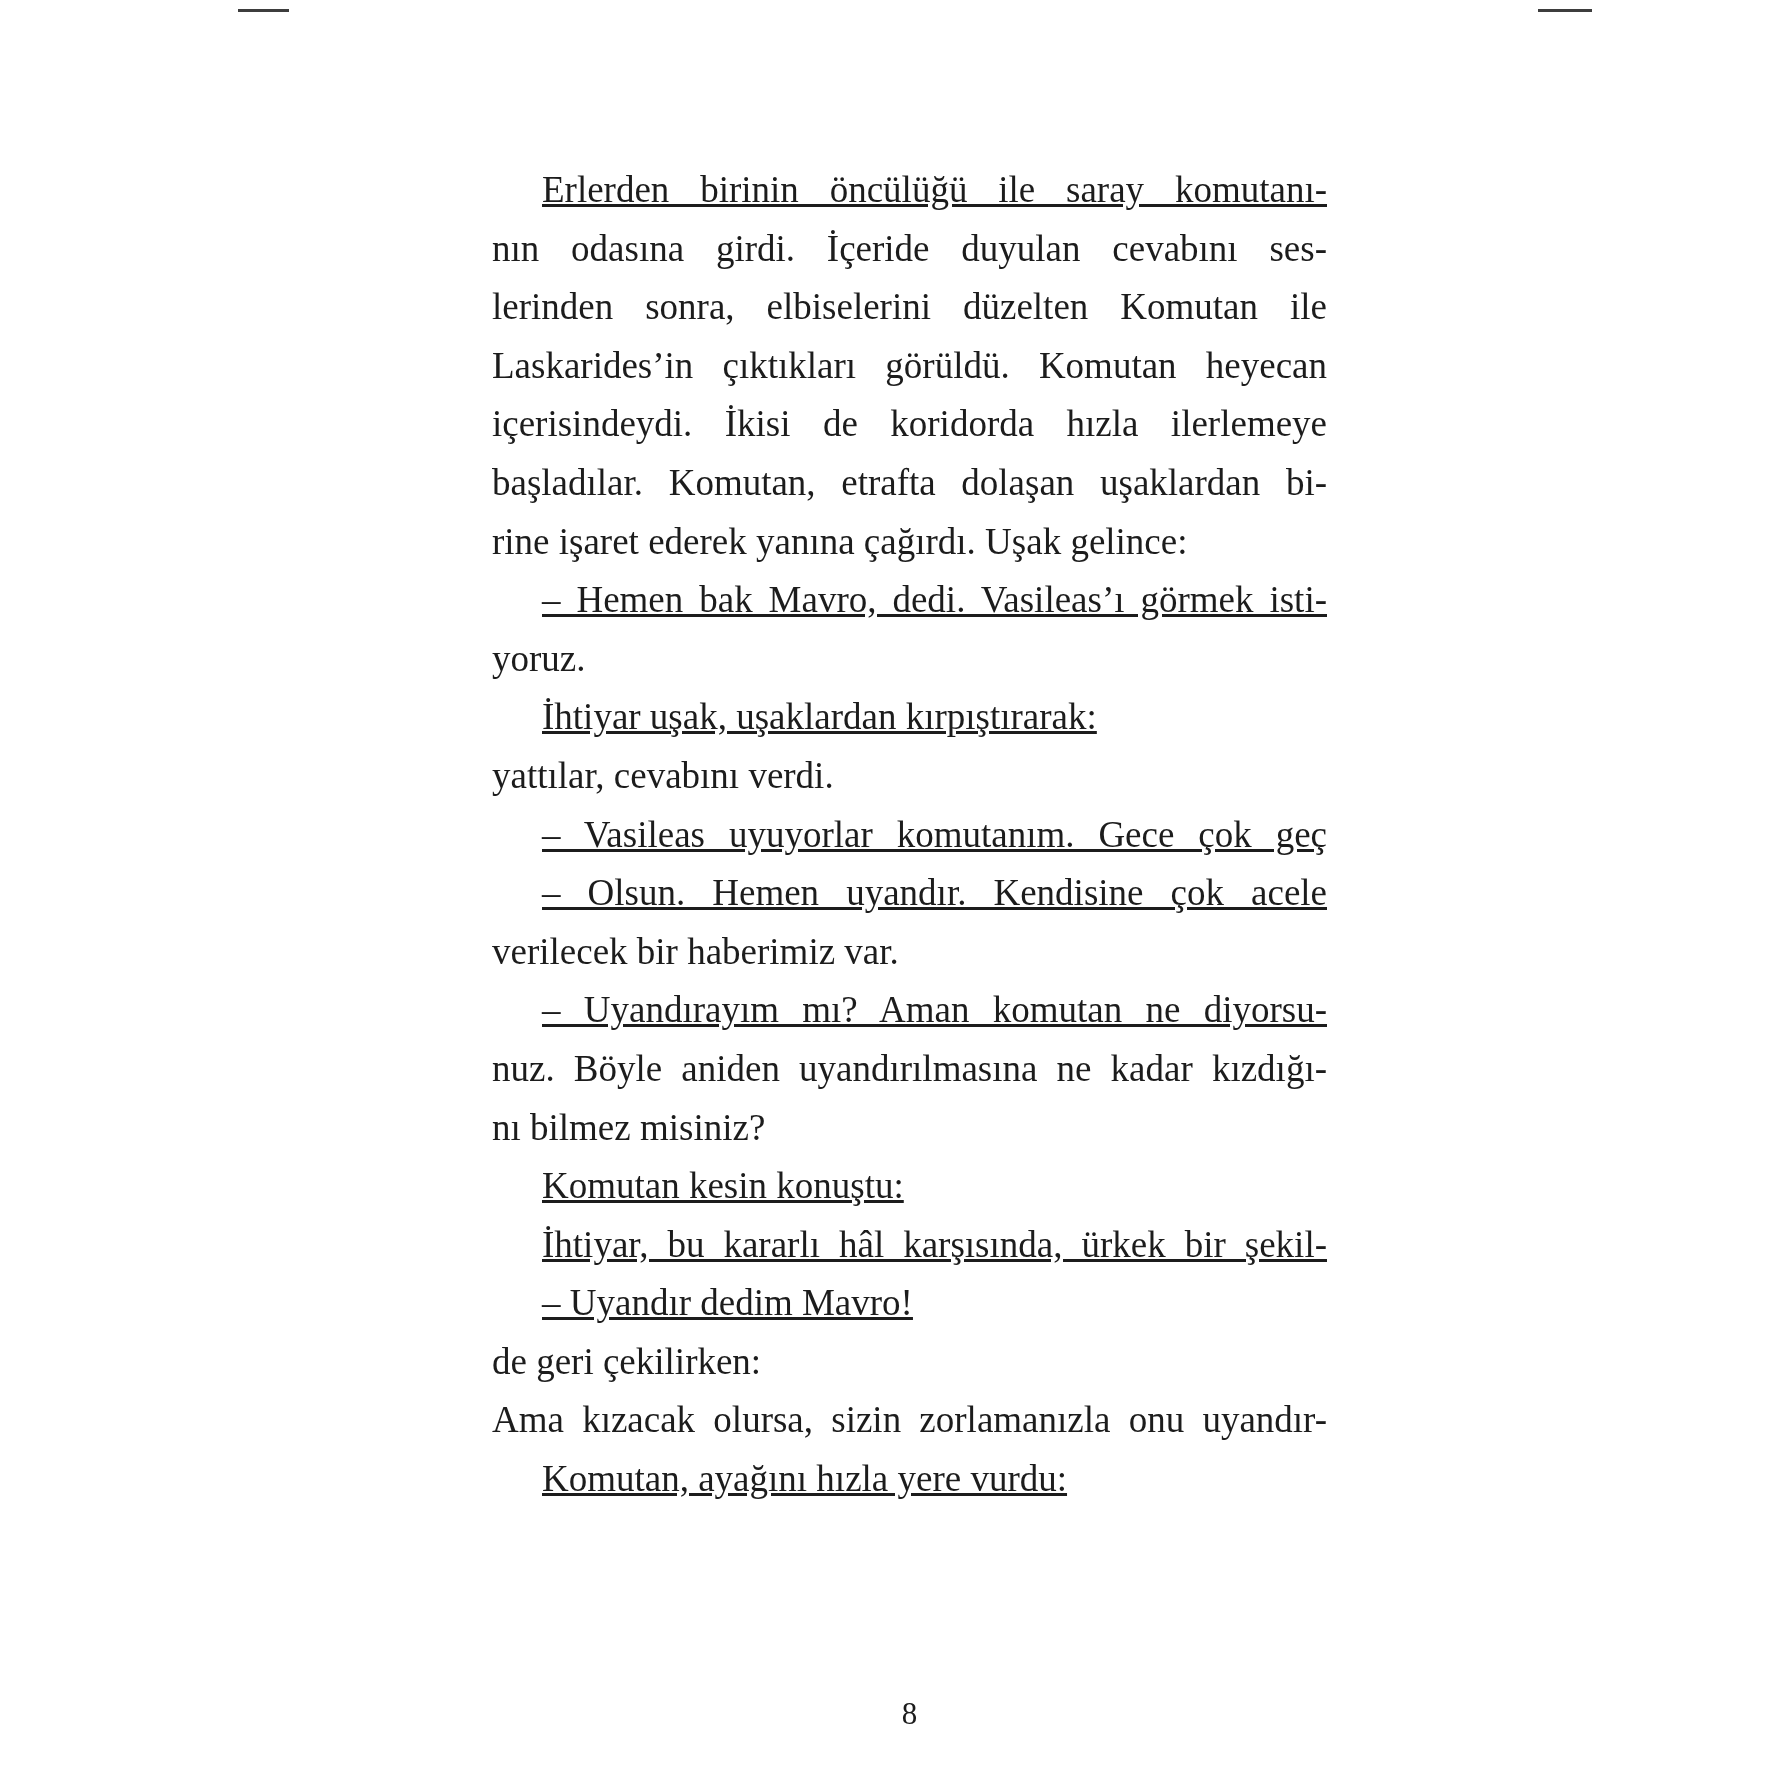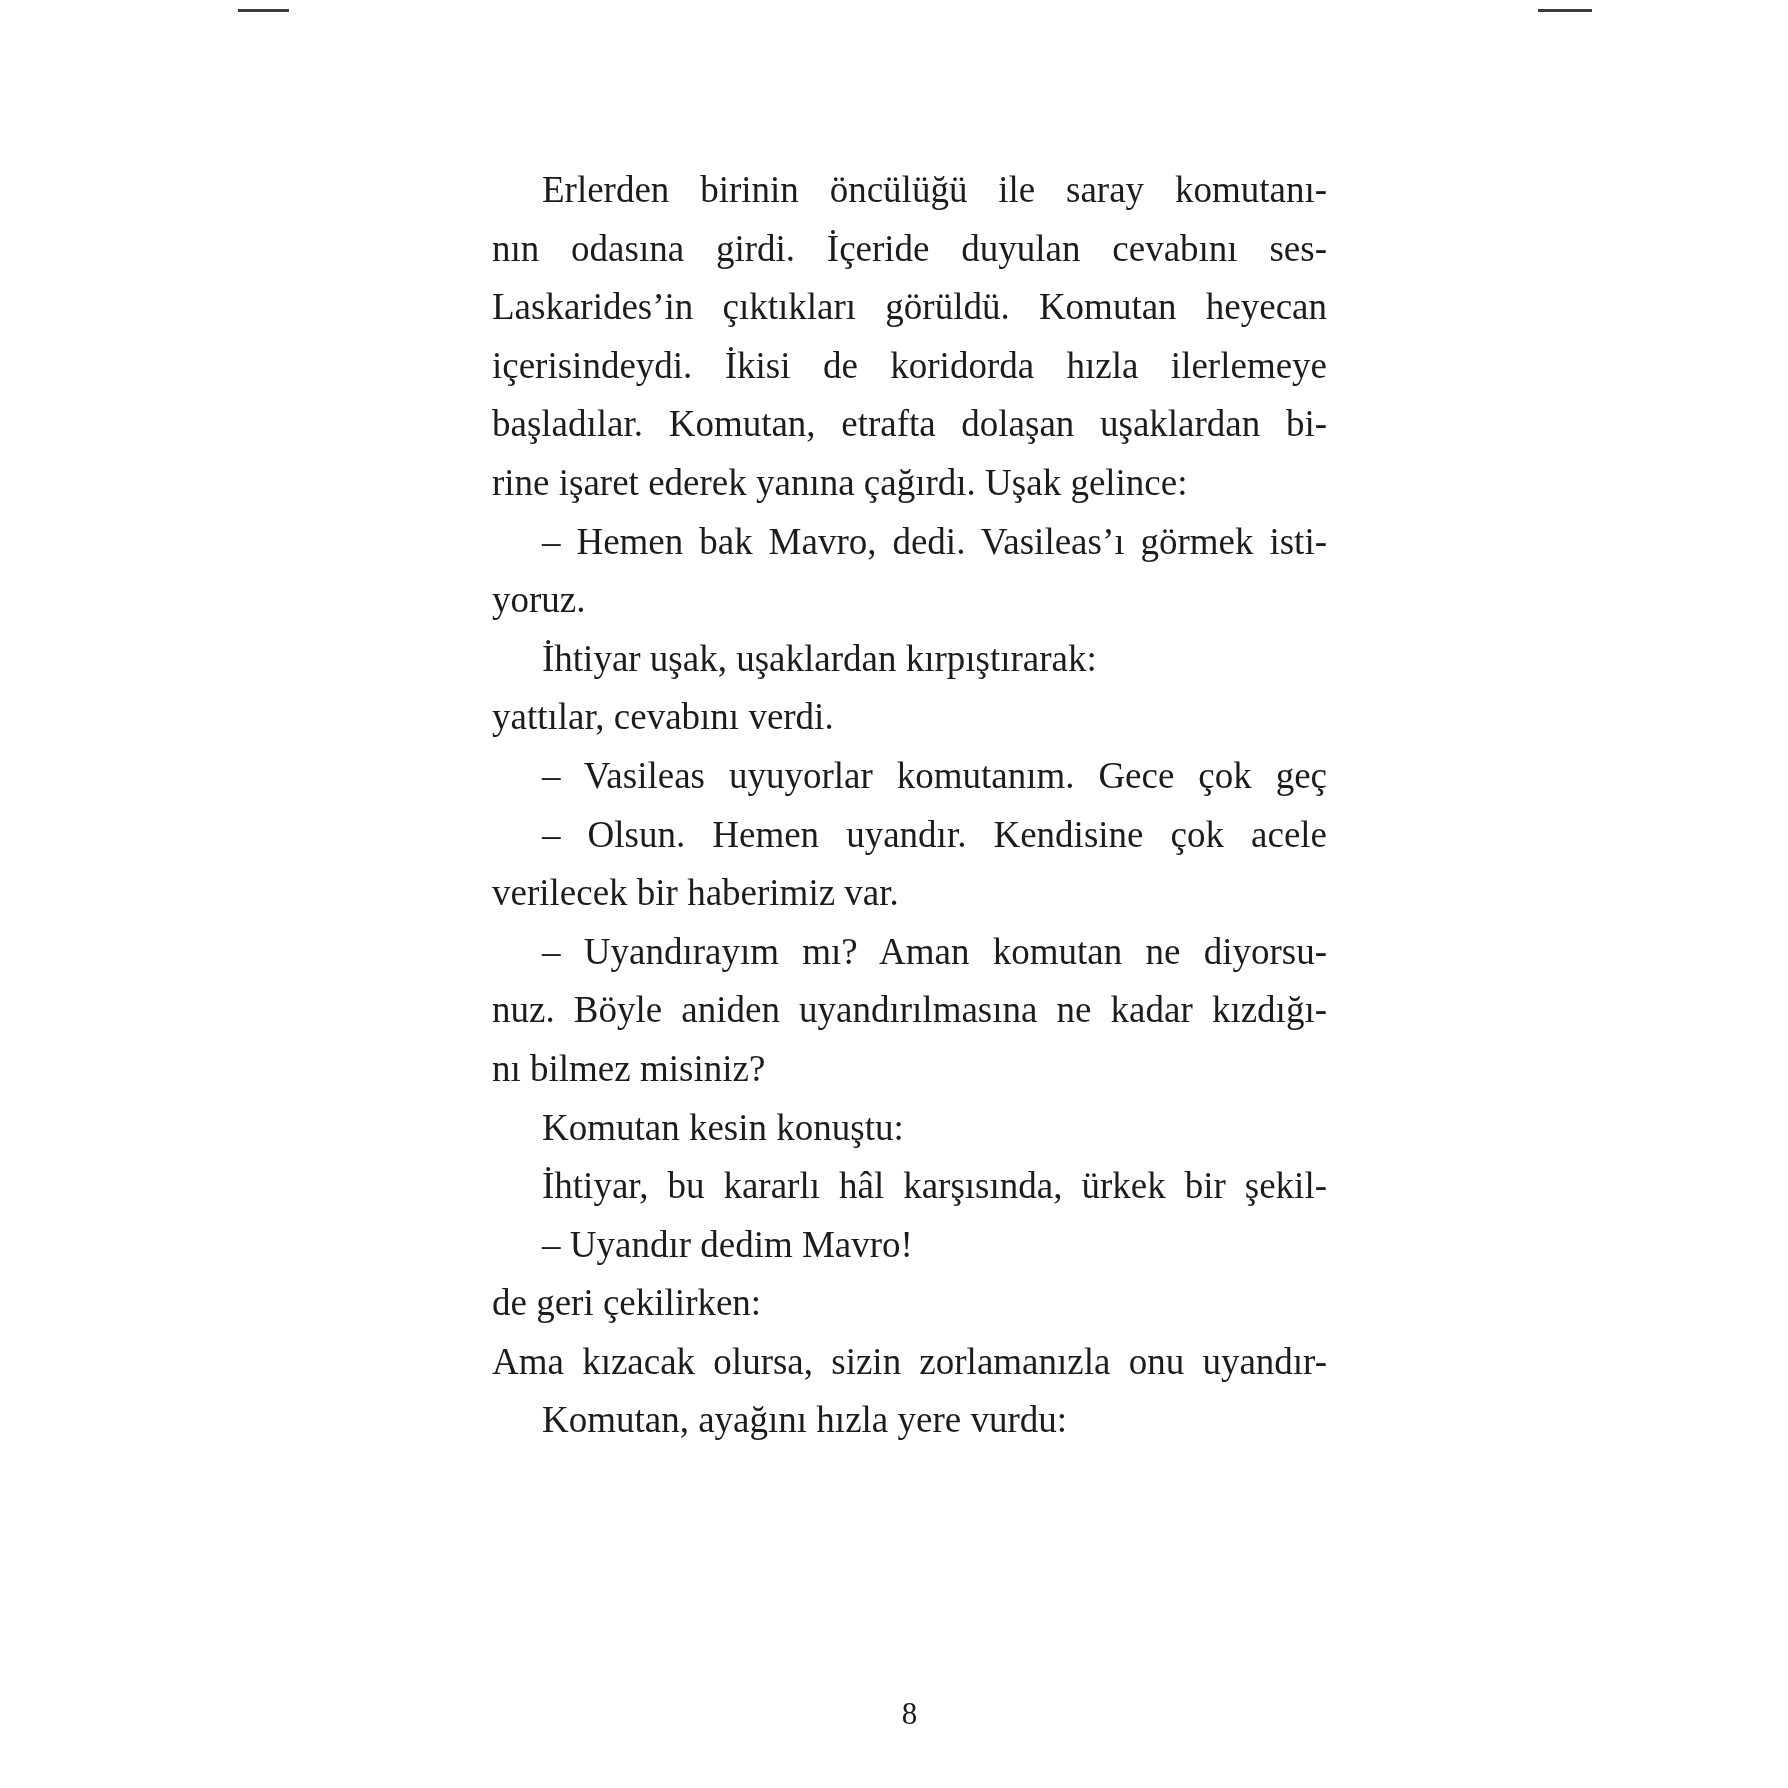--- a/index.html
+++ b/index.html
@@ -37,20 +37,21 @@
     text-align: left;
     overflow: hidden;
     height: 58.6px;
   }
   .line.fill {
     text-align: justify;
     text-align-last: justify;
   }
   .line.indent {
     padding-left: 50px;
+    text-decoration: underline;
   }
   .page-number {
     position: absolute;
     left: 492px;
     width: 835px;
     top: 1696px;
     text-align: center;
     font-size: 31px;
     line-height: 36px;
     color: #1c1c1c;
@@ -58,20 +59,21 @@
 </style>
 </head>
 <body>
 
 <div class="crop-mark left"></div>
 <div class="crop-mark right"></div>
 
 <div class="text-block">
     <div class="line indent fill">Erlerden birinin öncülüğü ile saray komutanı-</div>
     <div class="line fill">nın odasına girdi. İçeride duyulan cevabını ses-</div>
+    <div class="line fill">lerinden sonra, elbiselerini düzelten Komutan ile</div>
     <div class="line fill">Laskarides’in çıktıkları görüldü. Komutan heyecan</div>
     <div class="line fill">içerisindeydi. İkisi de koridorda hızla ilerlemeye</div>
     <div class="line fill">başladılar. Komutan, etrafta dolaşan uşaklardan bi-</div>
     <div class="line">rine işaret ederek yanına çağırdı. Uşak gelince:</div>
     <div class="line indent fill">– Hemen bak Mavro, dedi. Vasileas’ı görmek isti-</div>
     <div class="line">yoruz.</div>
     <div class="line indent">İhtiyar uşak, uşaklardan kırpıştırarak:</div>
     <div class="line">yattılar, cevabını verdi.</div>
     <div class="line indent fill">– Vasileas uyuyorlar komutanım. Gece çok geç</div>
     <div class="line indent fill">– Olsun. Hemen uyandır. Kendisine çok acele</div>

